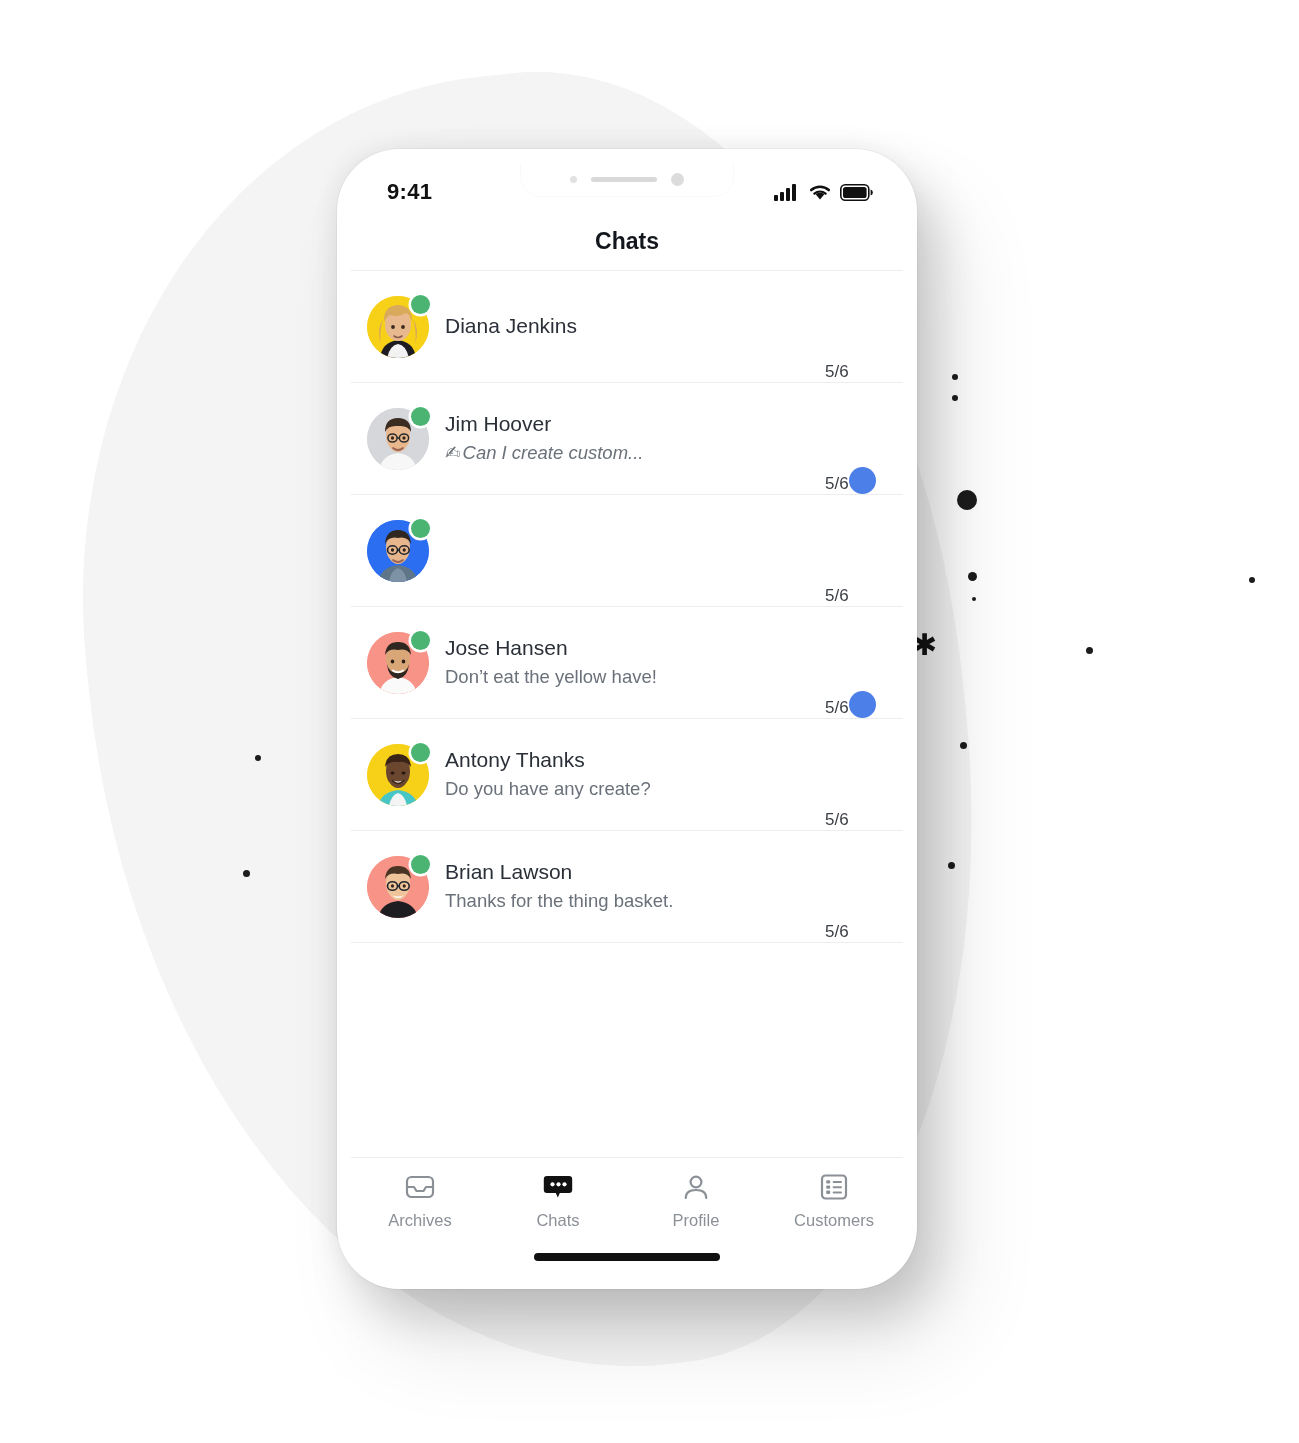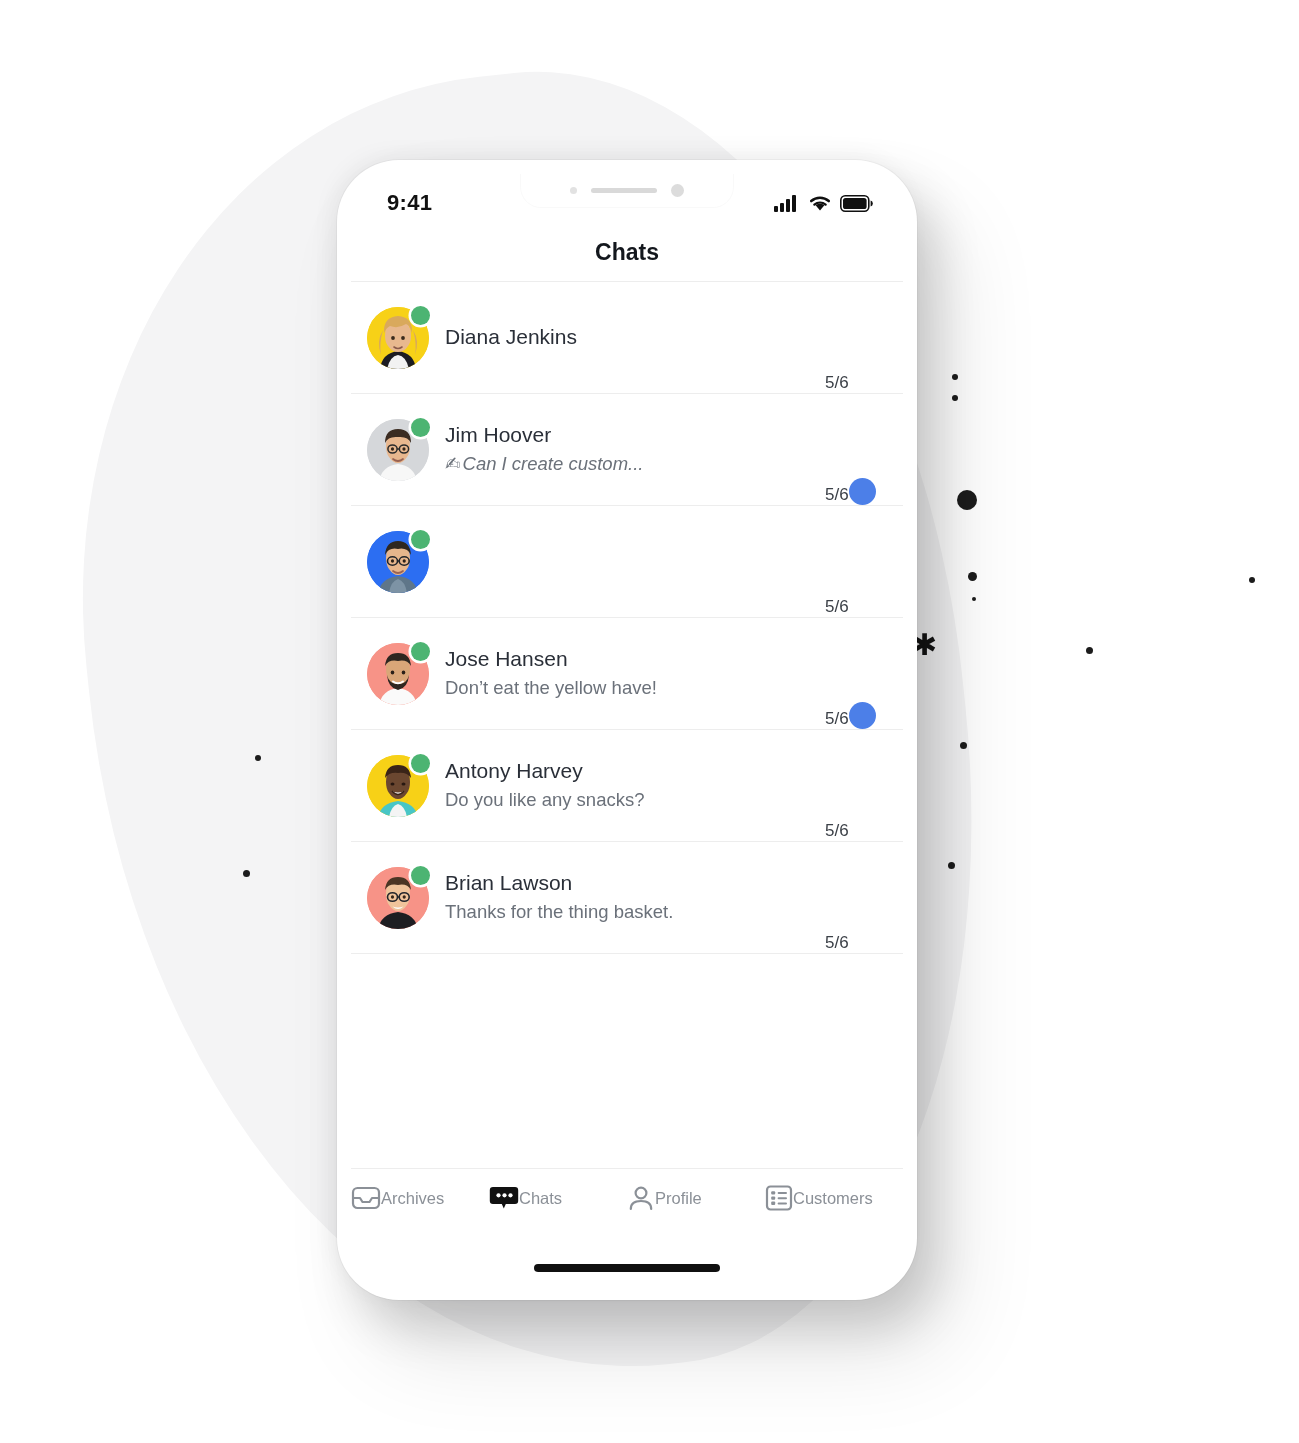--- a/index.html
+++ b/index.html
@@ -48,21 +48,21 @@
     font-size: 30px;
     line-height: 1;
     font-family: "DejaVu Sans", sans-serif;
     font-weight: bold;
   }
 
   
   #phone-wrap {
     position: absolute;
     left: 337px;
-    top: 160px;
+    top: 149px;
     width: 580px;
     height: 1064px;
     z-index: 5;
   }
   #phone {
     position: absolute;
     left: 0; top: 0;
     width: 580px;
     height: 1140px;
     background: #ffffff;
@@ -238,22 +238,23 @@
     display: flex;
     align-items: flex-start;
     justify-content: space-around;
     padding-top: 14px;
     background: #ffffff;
     position: relative;
   }
   .tab {
     flex: 1 1 0;
     display: flex;
-    flex-direction: row;
+    flex-direction: column;
     align-items: center;
+    gap: 9px;
     cursor: pointer;
   }
   .tab-icon { height: 30px; display: flex; align-items: center; justify-content: center; }
   .tab-label {
     font-size: 16.5px;
     color: #8b9097;
   }
   .home-indicator {
     position: absolute;
     left: 50%;
@@ -445,22 +446,22 @@
                   <path d="M18 23 q1-13 13-13 q12 0 13 13 q-4-6-13-5 q-9-1-13 5z" fill="#3a2418"></path>
                   <ellipse cx="25.5" cy="29" rx="2" ry="1.5" fill="#271710"></ellipse>
                   <ellipse cx="36.5" cy="29" rx="2" ry="1.5" fill="#271710"></ellipse>
                   <path d="M25 36 q6 7 12 0 q-6 3-12 0z" fill="#fbfbfb"></path>
                   <path d="M25 36 q6 7 12 0" stroke="#3a2418" stroke-width="1.3" fill="none"></path>
                 </svg>
               </div>
               <span class="presence"></span>
             </div>
             <div class="row-text">
-              <div class="row-name">Antony Harvey</div>
-              <div class="row-msg">Do you like any snacks?</div>
+              <div class="row-name">Antony Thanks</div>
+              <div class="row-msg">Do you have any create?</div>
             </div>
             <div class="row-meta">
               <span class="row-time">5/6</span>
               <span class="unread-spacer"></span>
             </div>
           </div>
 
           <div class="chat-row">
             <div class="avatar-wrap">
               <div class="avatar" style="background:#F79387;">

